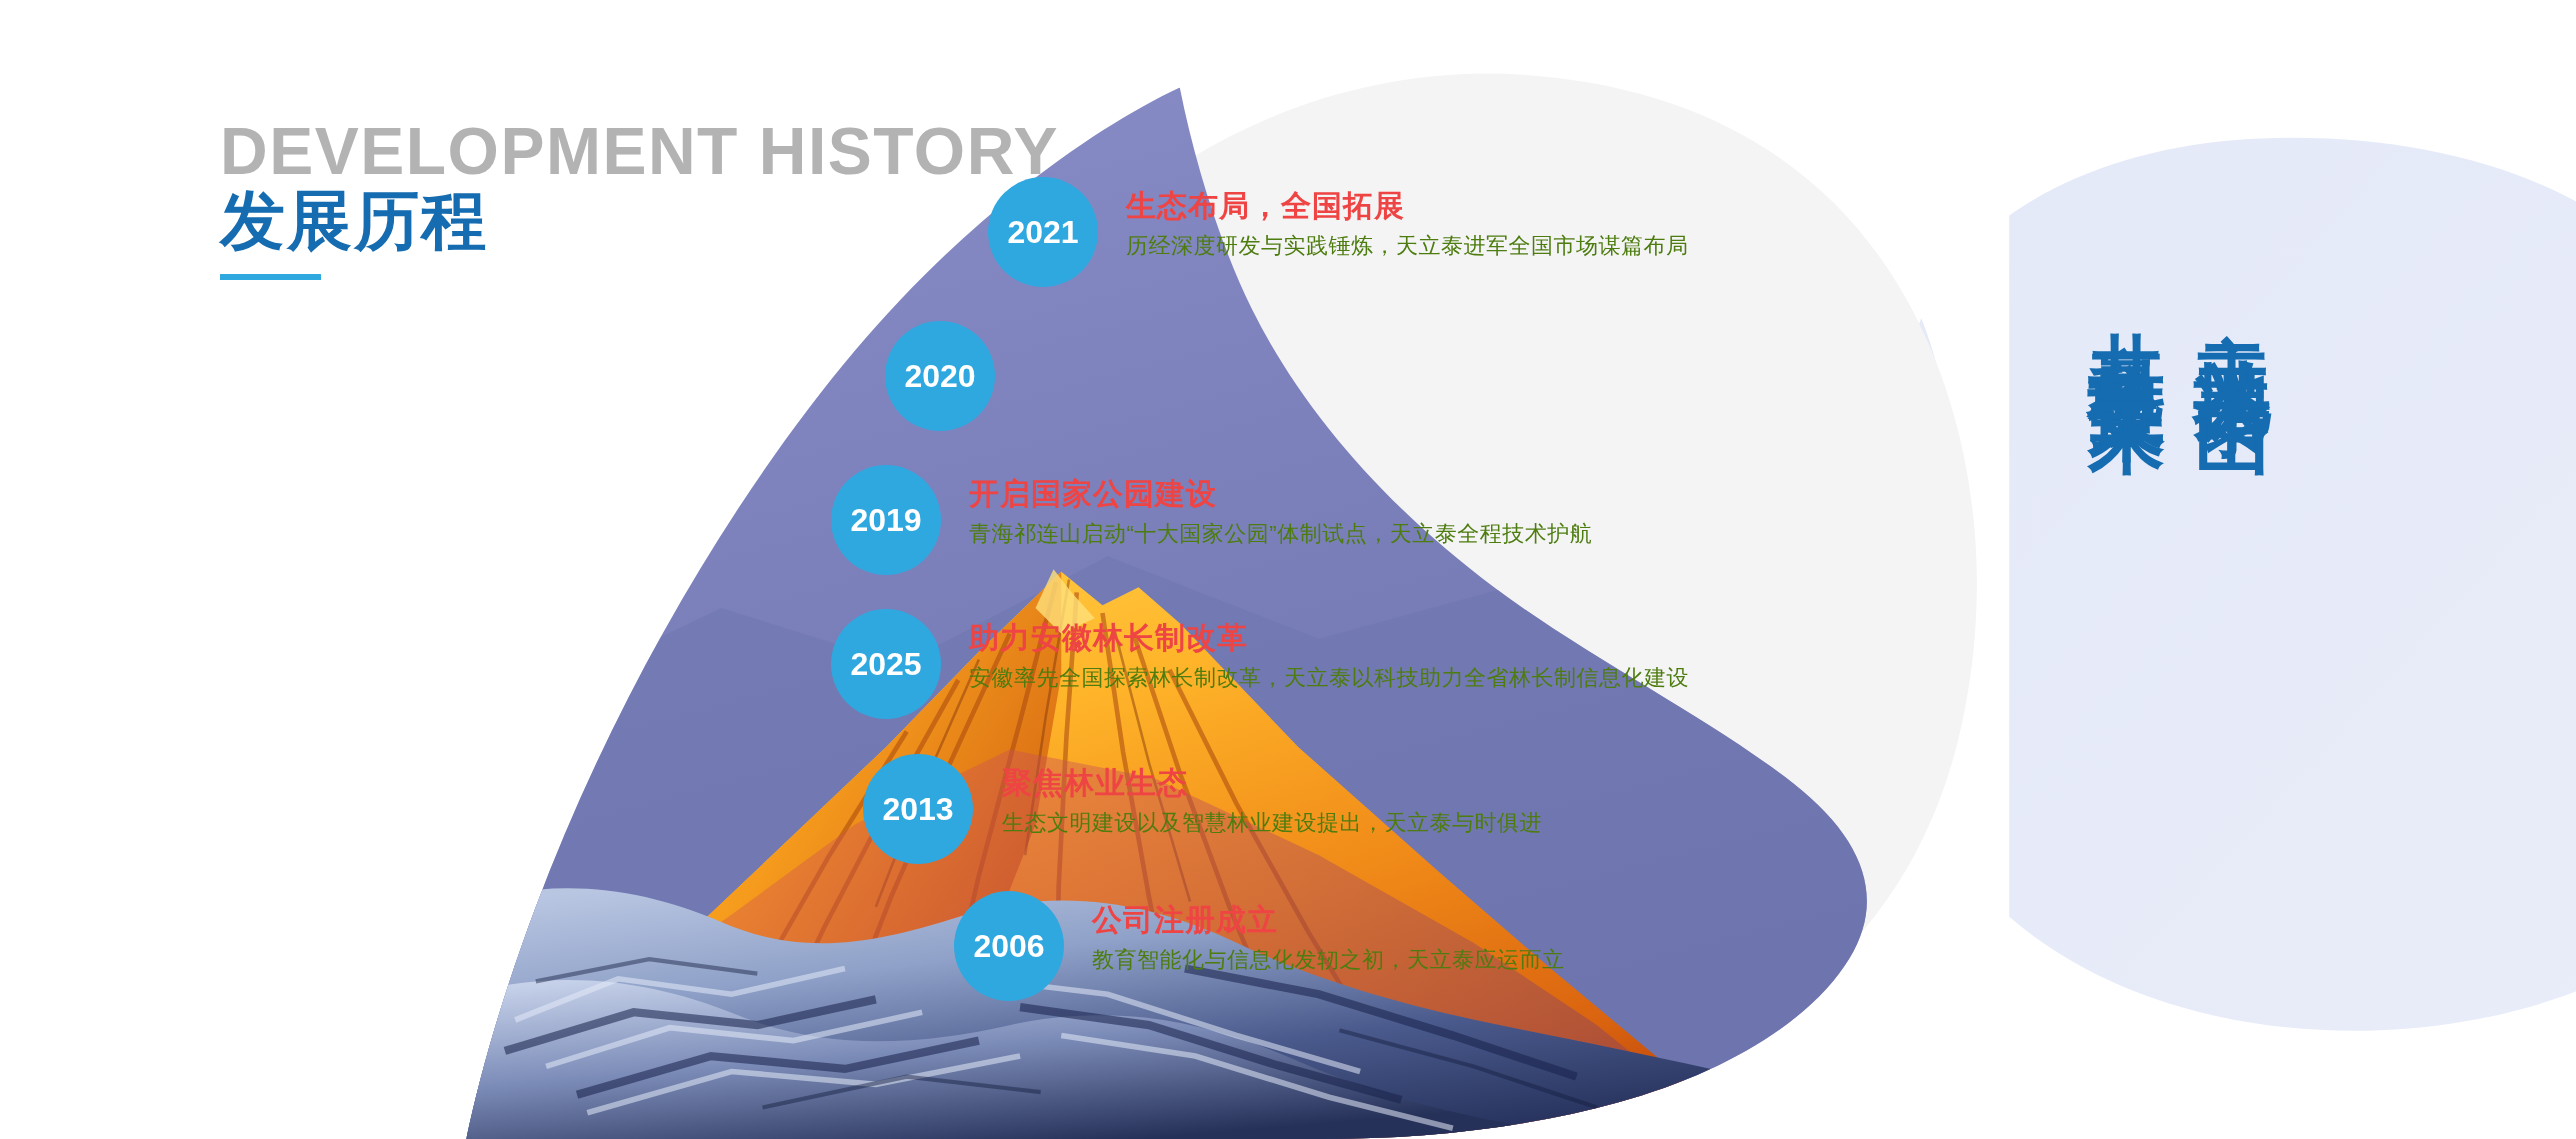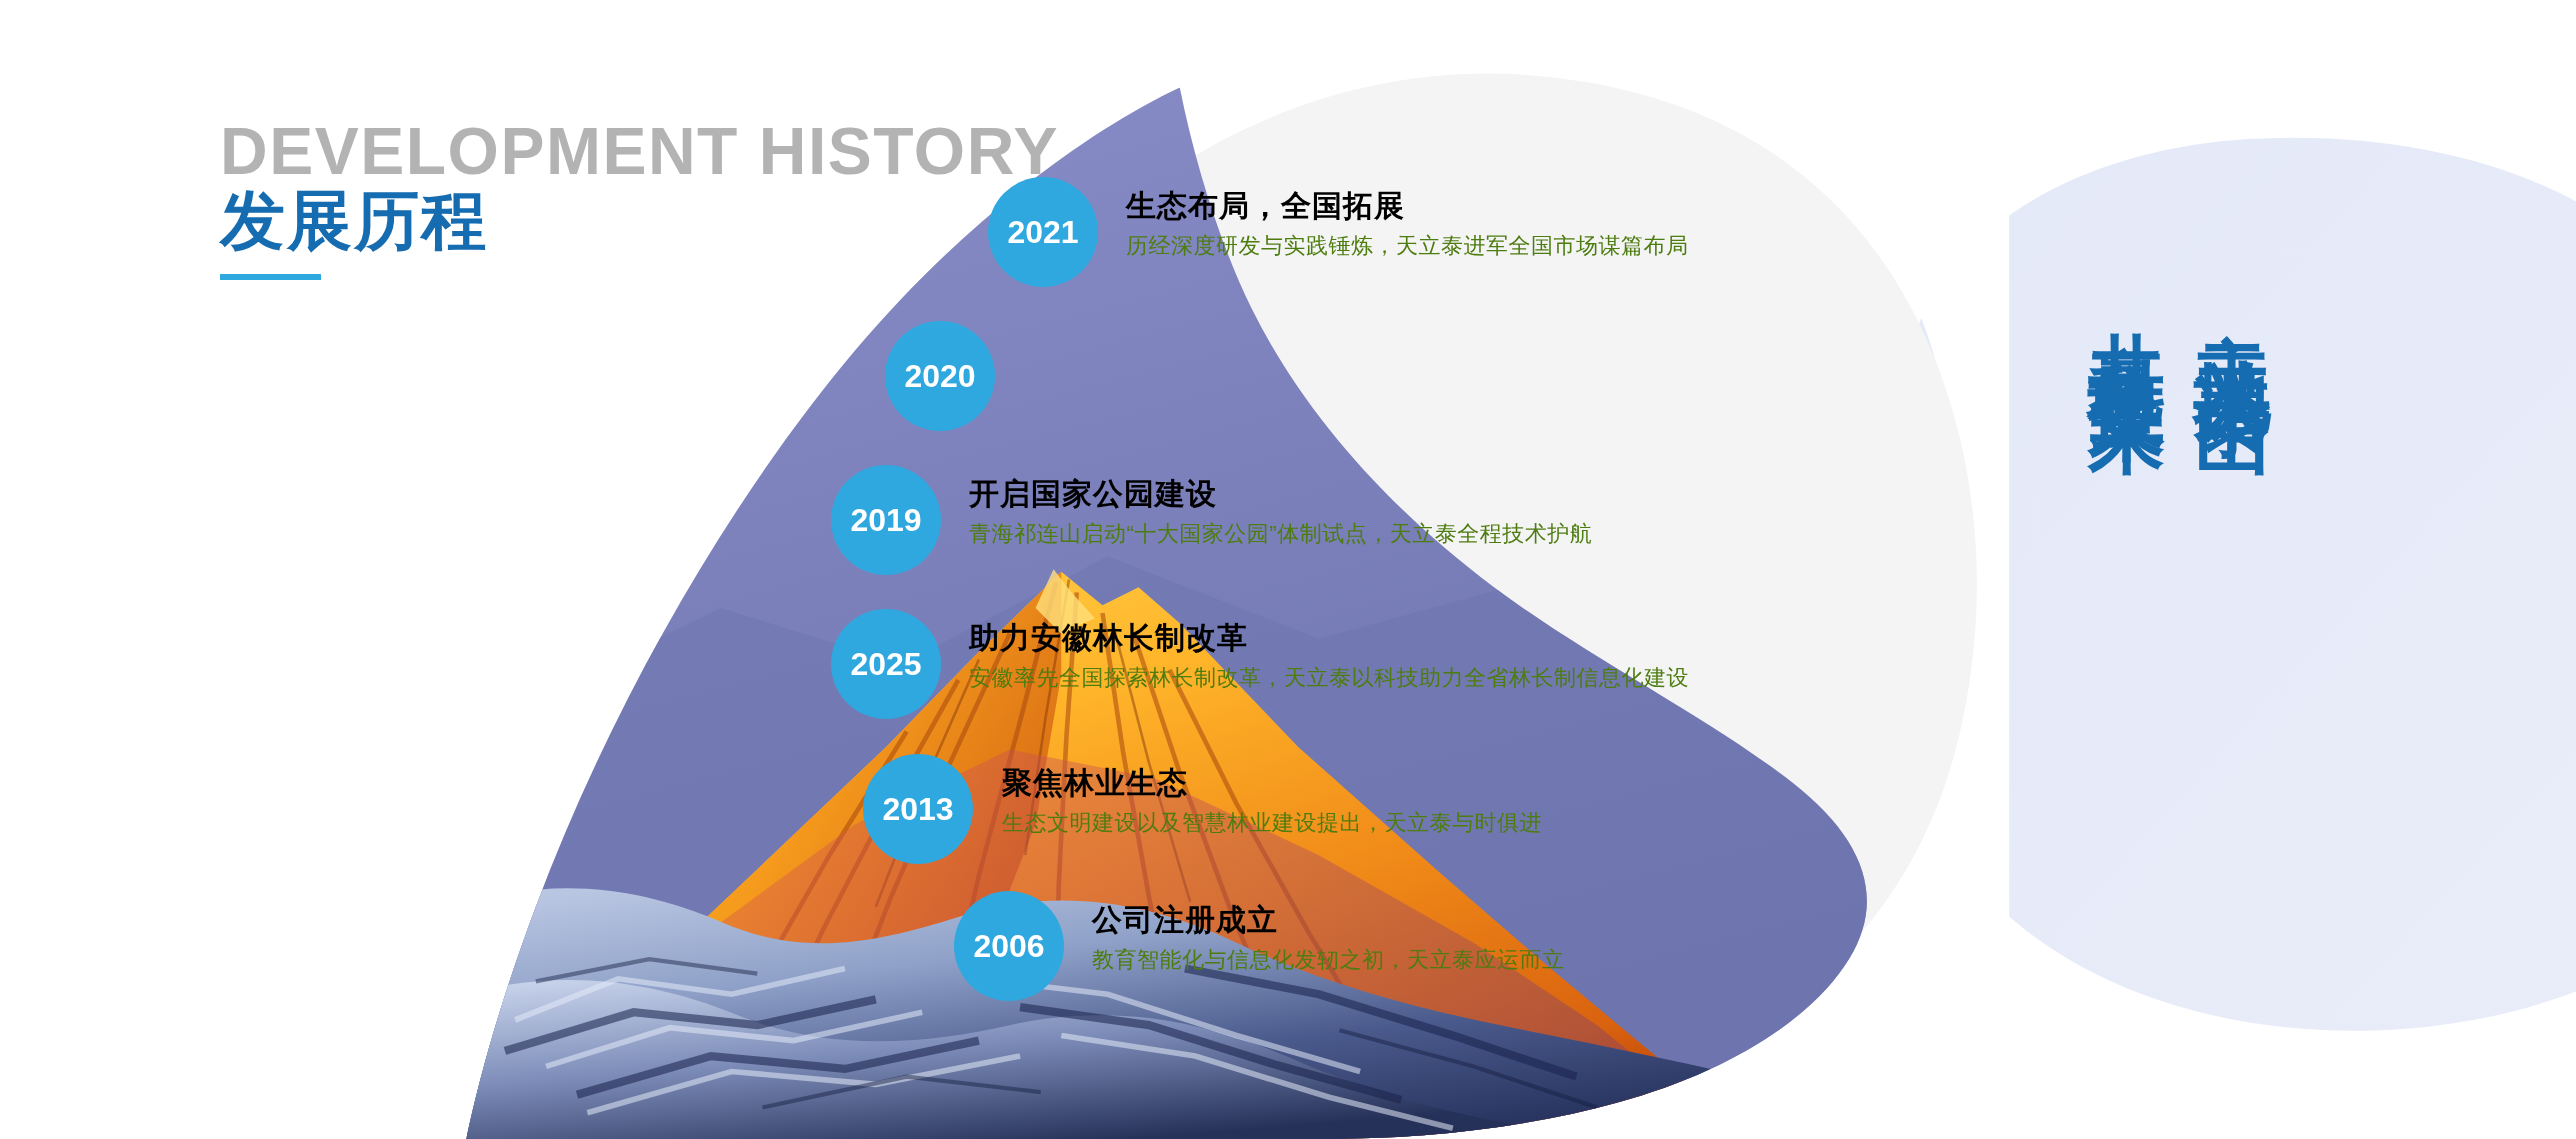--- a/index.html
+++ b/index.html
@@ -31,21 +31,21 @@
   .timeline{position:absolute;left:0;top:0;width:2697px;height:1139px;}
   .tl-item{position:absolute;}
   .tl-badge{
     position:absolute;border-radius:50%;background:#2fa8e0;
     display:flex;align-items:center;justify-content:center;
     color:#ffffff;font-weight:bold;
   }
   .tl-badge span{display:block;line-height:1;letter-spacing:0px;}
   .tl-text{position:absolute;}
   .tl-title{
-    font-size:30px;font-weight:bold;color:#000000;letter-spacing:1px;
+    font-size:30px;font-weight:bold;color:#ef4444;letter-spacing:1px;
     line-height:1.0;white-space:nowrap;
   }
   .tl-desc{
     margin-top:14.4px;
     font-size:22px;font-weight:normal;color:#4d7c0f;letter-spacing:0.5px;
     line-height:1.0;white-space:nowrap;
   }
 
   
   .slogan{position:absolute;display:flex;flex-direction:row-reverse;gap:29px;}

